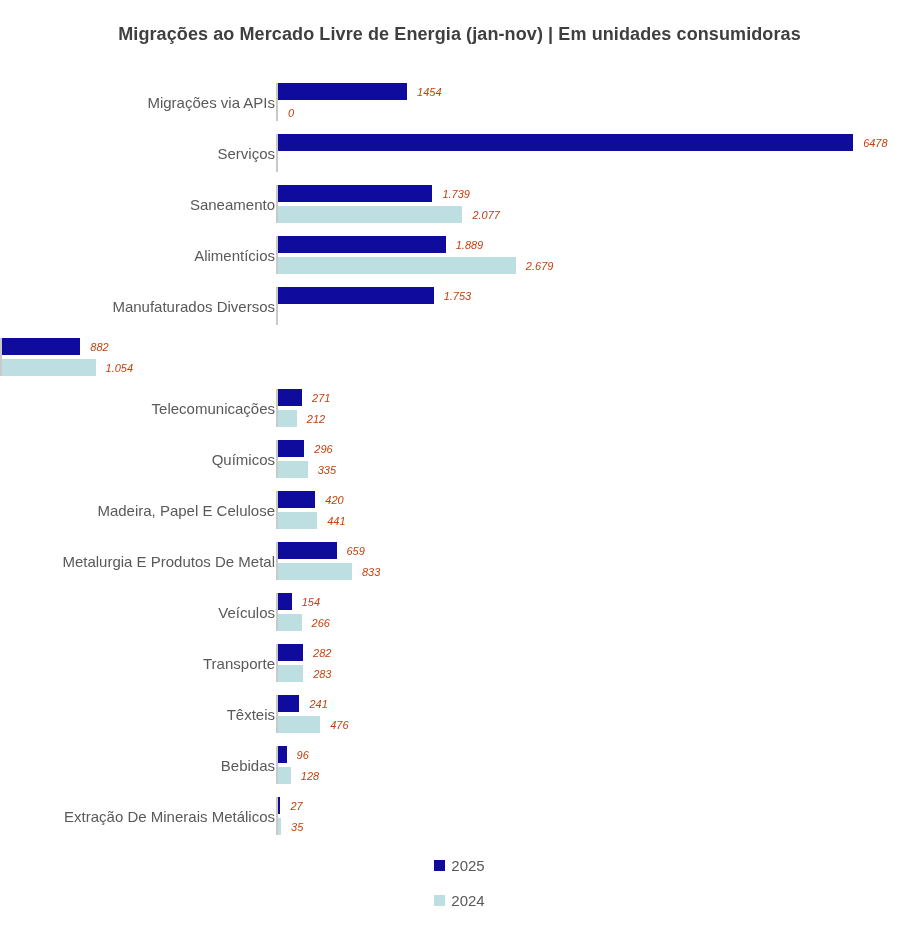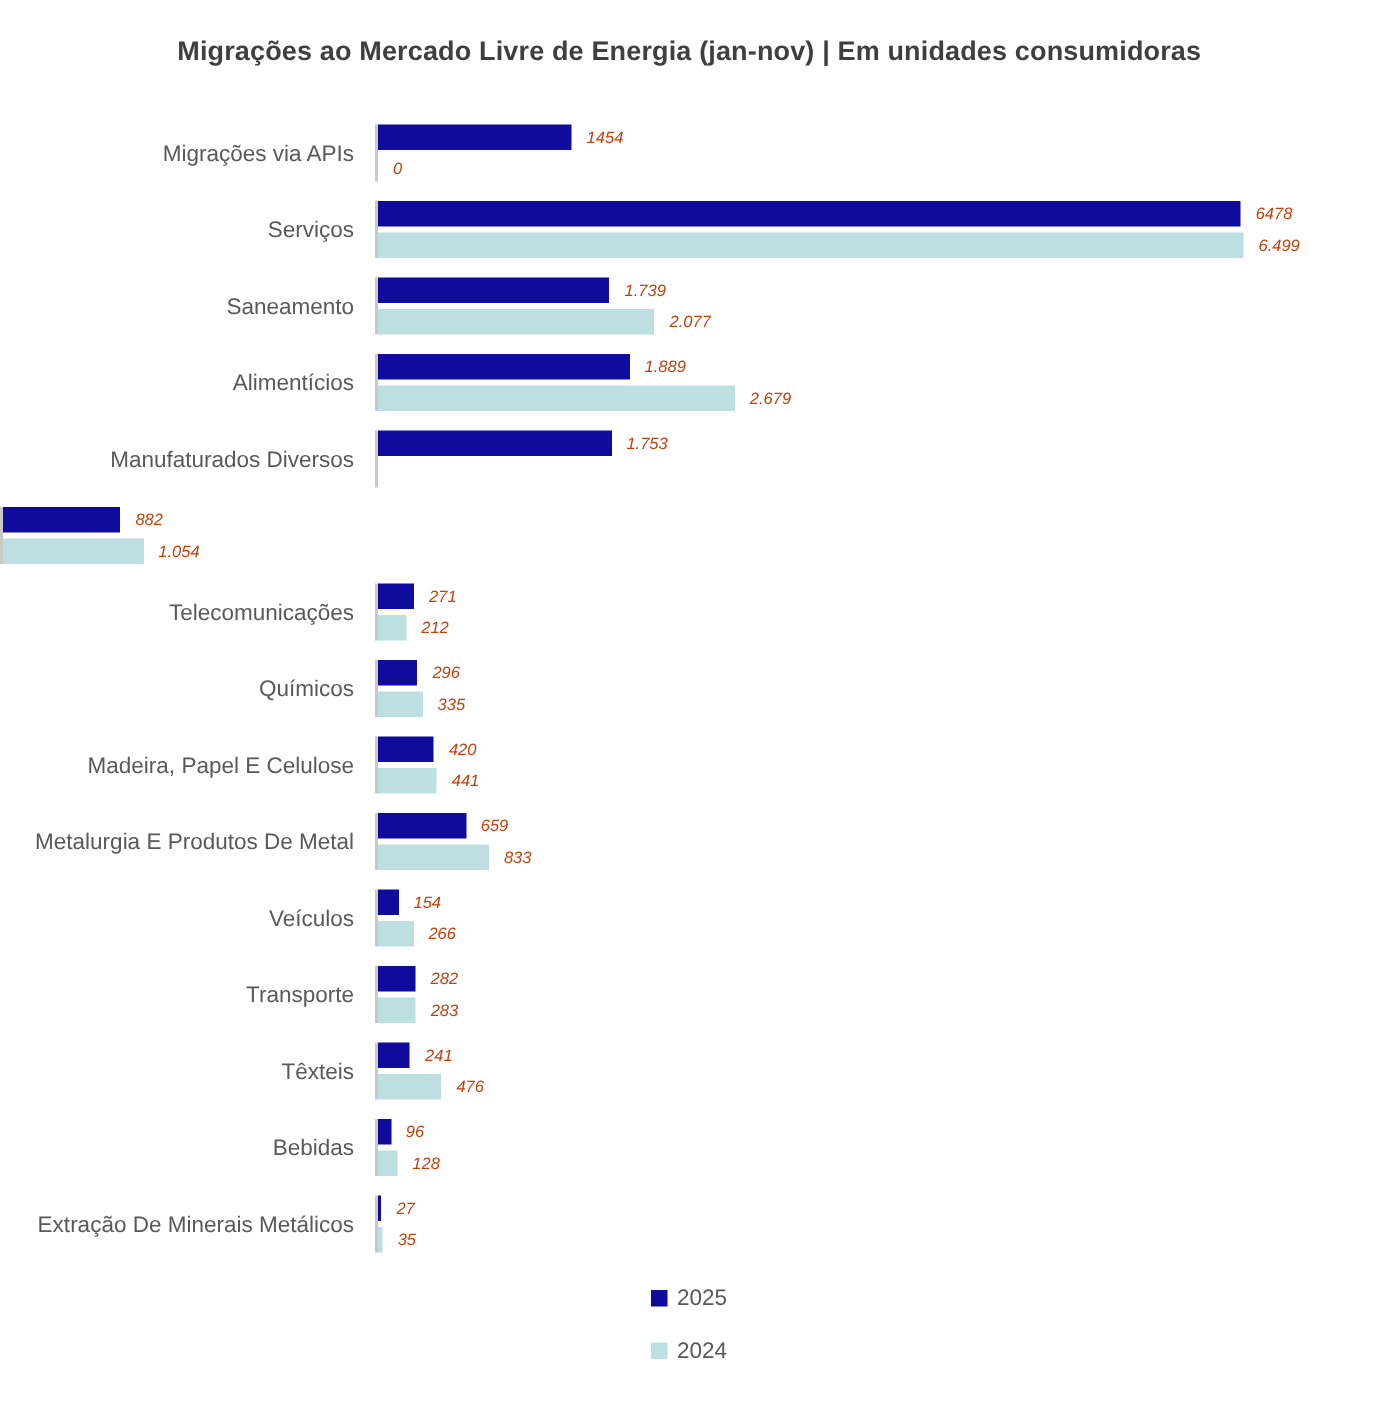--- a/index.html
+++ b/index.html
@@ -25,23 +25,23 @@
   .chart-rows {
     margin-top: 25px;
   }
   .row {
     display: flex;
     height: 51px;
     box-sizing: border-box;
     padding-top: 13px;
   }
   .cat {
-    width: 250px;
+    width: 276px;
     box-sizing: border-box;
-    padding-right: 14px;
+    padding-right: 1px;
     display: flex;
     align-items: center;
     justify-content: flex-end;
     text-align: right;
     font-size: 15px;
     color: #595959;
     white-space: nowrap;
   }
   .bars {
     flex: 1;
@@ -106,24 +106,20 @@
           <span class="val">0</span>
         </div>
       </div>
     </div>
     <div class="row">
       <div class="cat">Serviços</div>
       <div class="bars">
         <div class="bar-line">
           <div class="bar" style="width: 575.136px; background: rgb(14, 11, 157);"></div>
           <span class="val">6478</span>
-        </div>
-        <div class="bar-line">
-          <div class="bar" style="width: 577px; background: rgb(189, 223, 226);"></div>
-          <span class="val">6.499</span>
         </div>
       </div>
     </div>
     <div class="row">
       <div class="cat">Saneamento</div>
       <div class="bars">
         <div class="bar-line">
           <div class="bar" style="width: 154.393px; background: rgb(14, 11, 157);"></div>
           <span class="val">1.739</span>
         </div>

